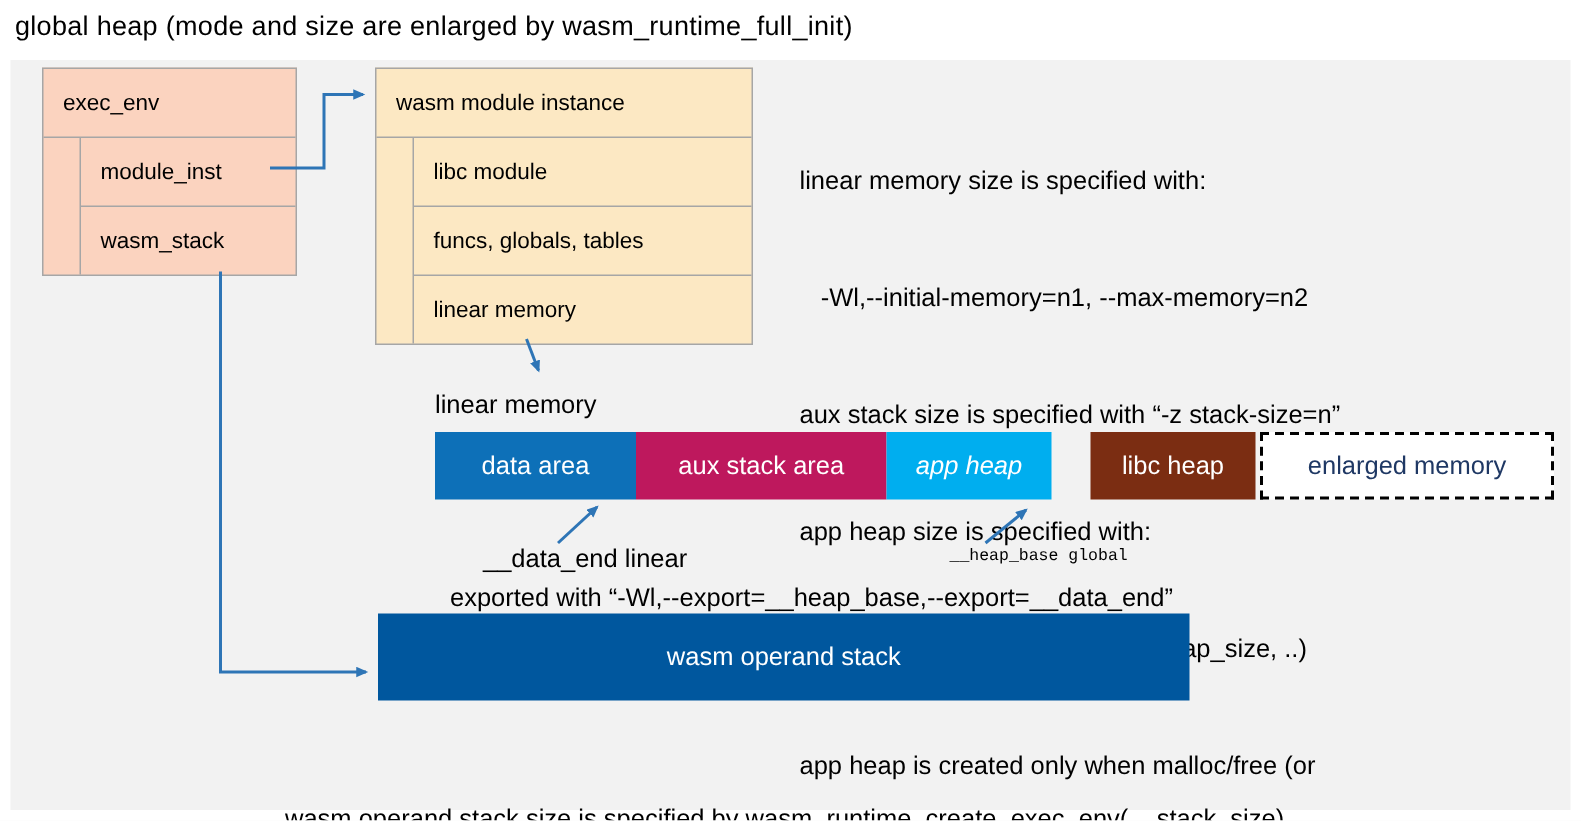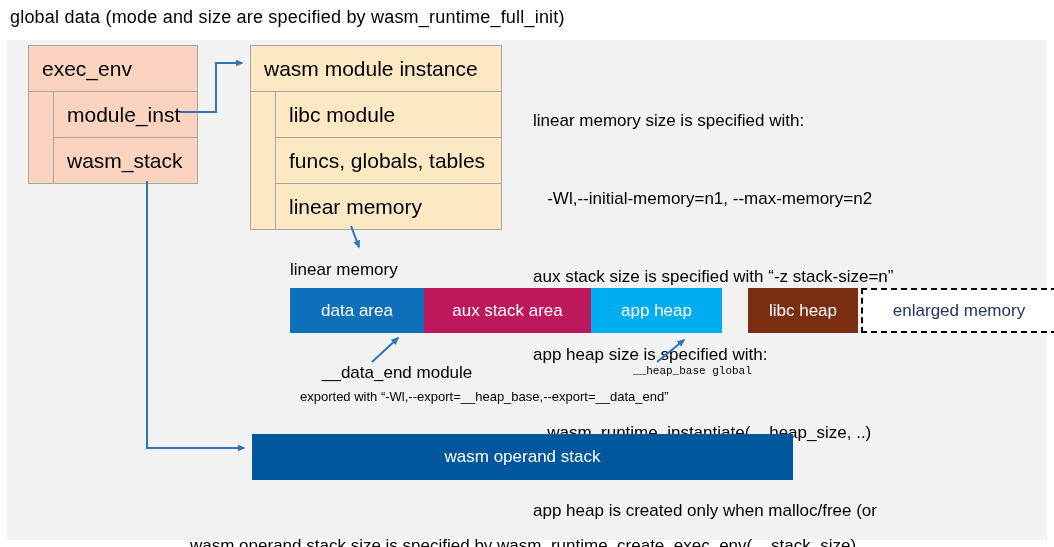--- a/index.html
+++ b/index.html
@@ -13,21 +13,21 @@
   #page-title {
     left:10px; top:7px; font-size:18px; letter-spacing:0.2px;
   }
 
   #panel {
     left:7px; top:40px; width:1040px; height:500px;
     background:#F2F2F2;
   }
 
   
-  .box { position:absolute; border:1px solid #A6A6A6; font-size:21px; }
+  .box { position:absolute; border:1px solid #A6A6A6; font-size:15px; }
   .box-header { height:45px; display:flex; align-items:center; padding-left:13px;
                 border-bottom:1px solid #A6A6A6; }
   .box-body { display:flex; }
   .box-indent { width:24px; border-right:1px solid #A6A6A6; }
   .box-rows { flex:1; }
   .box-row { height:45px; display:flex; align-items:center; padding-left:13px; }
   .box-row + .box-row { border-top:1px solid #A6A6A6; }
 
   #exec-env-box { left:28px; top:45px; width:168px; background:#FBD3BF; }
   #module-instance-box { left:250px; top:45px; width:250px; background:#FCE8C3; }
@@ -41,45 +41,45 @@
   }
 
   #linear-memory-label { left:290px; top:260px; font-size:17px; }
 
   
   #memory-bar { left:290px; top:288px; display:flex; height:45px; font-size:17px; }
   .seg { display:flex; align-items:center; justify-content:center;
          color:#ffffff; white-space:nowrap; }
   .seg-data  { width:134px; background:#0D70B8; }
   .seg-aux   { width:167px; background:#be185d; }
-  .seg-app   { width:131px; background:#00AEEF; }
+  .seg-app   { width:110px; background:#00AEEF;font-style:italic; }
   .seg-libc  { width:110px; background:#7B2D12;margin-left:26px; }
   .seg-enlarged {
     width:192px; margin-left:3px; background:#ffffff; color:#1F3864;
     border:2px dashed #000000;
   }
 
   #data-end-label  { left:322px; top:363px; font-size:17px; }
   #heap-base-label { left:633px; top:365px; font-size:11px;font-family:Liberation Mono, monospace; }
-  #exported-label  { left:300px; top:389px; font-size:13px; }
+  #exported-label  { left:300px; top:389px; font-size:17px; }
 
   #operand-stack-bar {
-    left:252px; top:434px; width:541px; height:46px; background:#00579E;
+    left:252px; top:409px; width:541px; height:58px; background:#00579E;
     display:flex; align-items:center; justify-content:center;
     color:#ffffff; font-size:17px;
   }
 
   #connector-overlay { left:0; top:0; width:1054px; height:547px; pointer-events:none; }
 </style>
 </head>
 <body>
 
 <div id="canvas">
 
-  <div class="abs" id="page-title">global data (mode and size are specified by wasm_runtime_full_init)</div>
+  <div class="abs" id="page-title">global heap (mode and size are enlarged by wasm_runtime_full_init)</div>
 
   <div class="abs" id="panel"></div>
 
   <div class="box" id="exec-env-box">
     <div class="box-header">exec_env</div>
     <div class="box-body">
       <div class="box-indent"></div>
       <div class="box-rows">
         <div class="box-row">module_inst</div>
         <div class="box-row">wasm_stack</div>
@@ -112,21 +112,21 @@
   <div class="abs" id="linear-memory-label">linear memory</div>
 
   <div class="abs" id="memory-bar">
     <div class="seg seg-data">data area</div>
     <div class="seg seg-aux">aux stack area</div>
     <div class="seg seg-app">app heap</div>
     <div class="seg seg-libc">libc heap</div>
     <div class="seg seg-enlarged">enlarged memory</div>
   </div>
 
-  <div class="abs" id="data-end-label">__data_end module</div>
+  <div class="abs" id="data-end-label">__data_end linear</div>
   <div class="abs" id="heap-base-label">__heap_base global</div>
   <div class="abs" id="exported-label">exported with “-Wl,--export=__heap_base,--export=__data_end”</div>
 
   <div class="abs" id="operand-stack-bar">
     <span>wasm operand stack</span>
   </div>
 
   <div class="abs" id="notes-bottom">
     <div>wasm operand stack size is specified by wasm_runtime_create_exec_env(.., stack_size)</div>
     

